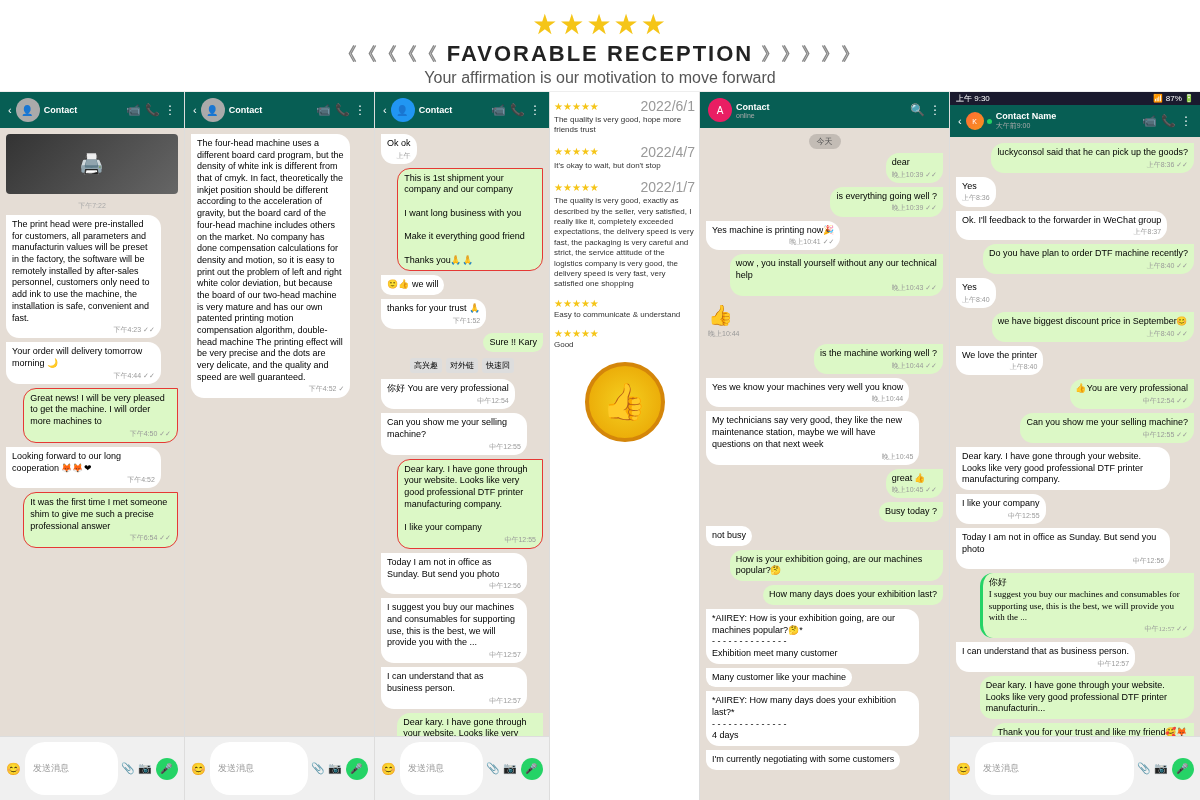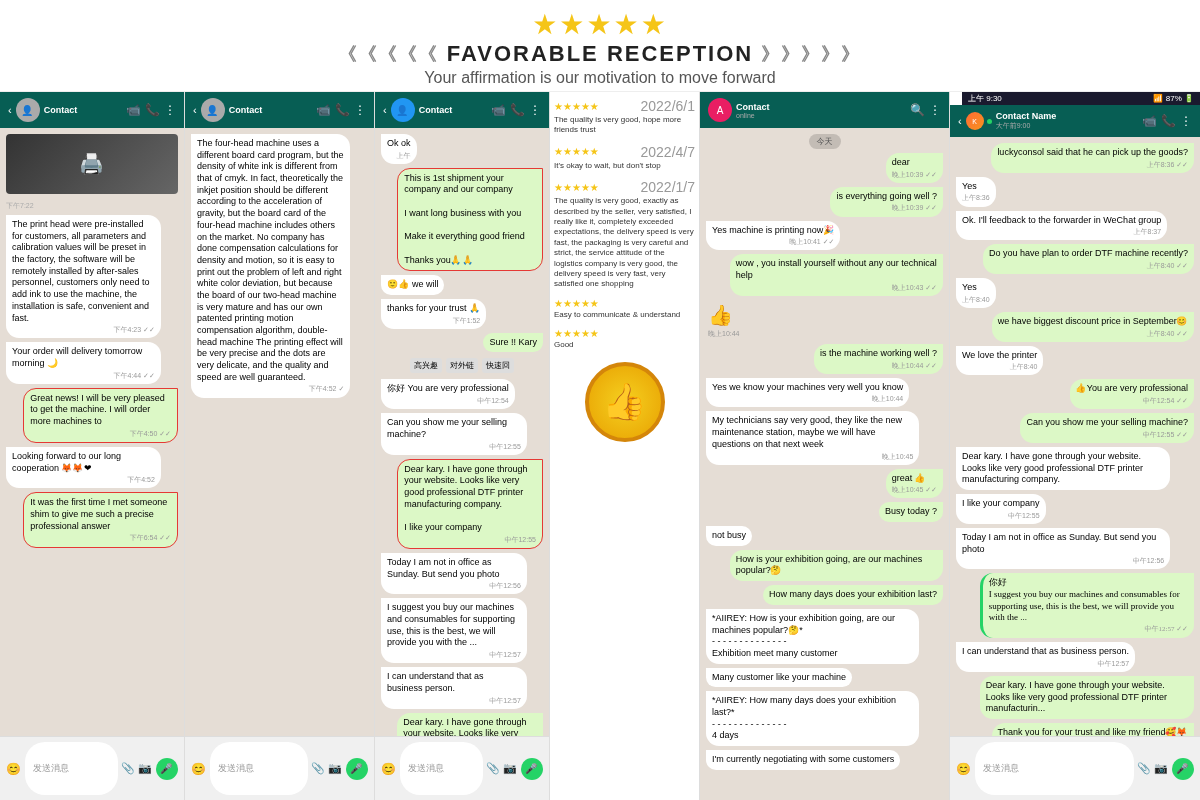--- a/index.html
+++ b/index.html
@@ -111,20 +111,21 @@
 
     
     .messages-area {
       flex: 1;
       background: #e5ddd5;
       overflow-y: auto;
       padding: 6px;
       display: flex;
       flex-direction: column;
       gap: 4px;
+      align-items: center;
     }
 
     .msg-bubble {
       max-width: 90%;
       padding: 4px 6px;
       border-radius: 13px;
       font-size: 9px;
       line-height: 1.3;
       position: relative;
     }
@@ -212,21 +213,20 @@
     }
 
     .status-bar {
       background: #1a1a2e;
       color: white;
       font-size: 8px;
       padding: 1px 6px;
       display: flex;
       justify-content: space-between;
       align-items: center;
-      margin-left: 12px;
     }
 
     .small-avatar-row {
       display: flex;
       gap: 3px;
       align-items: center;
     }
     .small-avatar {
       width: 18px; height: 18px; border-radius: 50%;
       background: linear-gradient(135deg, #ff6b35, #f7931e);
@@ -264,21 +264,21 @@
       <div class="chat-header-icons">
         <span>📹</span>
         <span>📞</span>
         <span>⋮</span>
       </div>
     </div>
     <div class="messages-area">
       <div class="featured-image-placeholder">🖨️</div>
       <div class="timestamp-overlay">下午7:22</div>
       <div class="msg-bubble msg-received">
-        <span>The print head were pre-installed for customers, all parameters and calibration values will be preset in the factory, the software will be remotely installed by after-sales personnel, customers only need to add ink to use the machine, the installation is safe, convenient and fast.</span>
+        <span>The print head were pre-installed for customers, all parameters and manufacturin values will be preset in the factory, the software will be remotely installed by after-sales personnel, customers only need to add ink to use the machine, the installation is safe, convenient and fast.</span>
         <div class="msg-time">下午4:23 ✓✓</div>
       </div>
       <div class="msg-bubble msg-received">
         <span>Your order will delivery tomorrow morning 🌙</span>
         <div class="msg-time">下午4:44 ✓✓</div>
       </div>
       <div class="msg-bubble msg-sent msg-highlight">
         <span>Great news! I will be very pleased to get the machine. I will order more machines to</span>
         <div class="msg-time">下午4:50 ✓✓</div>
       </div>

